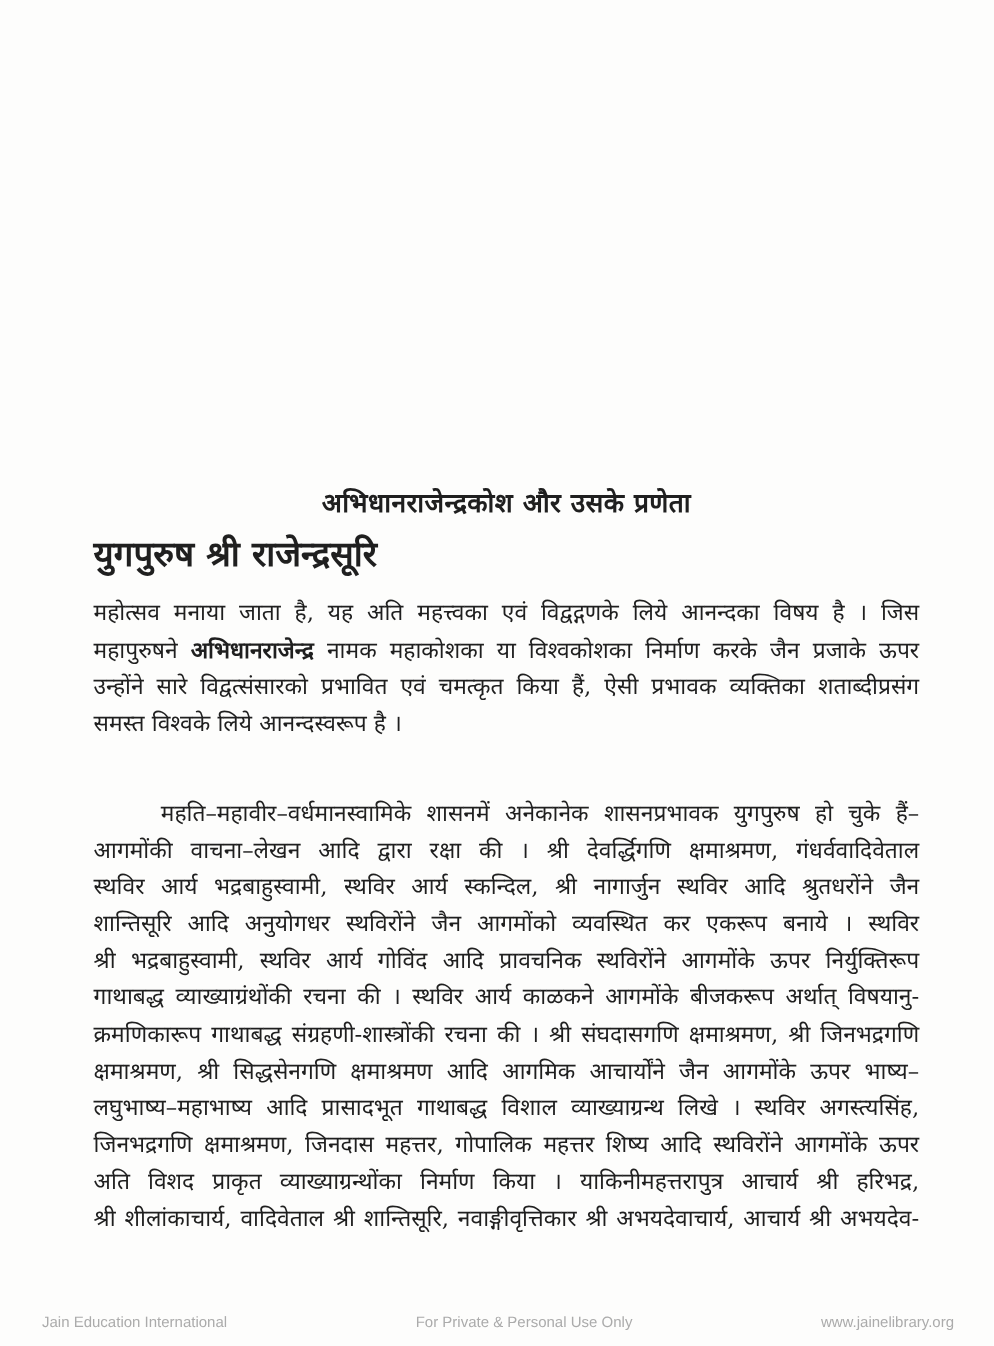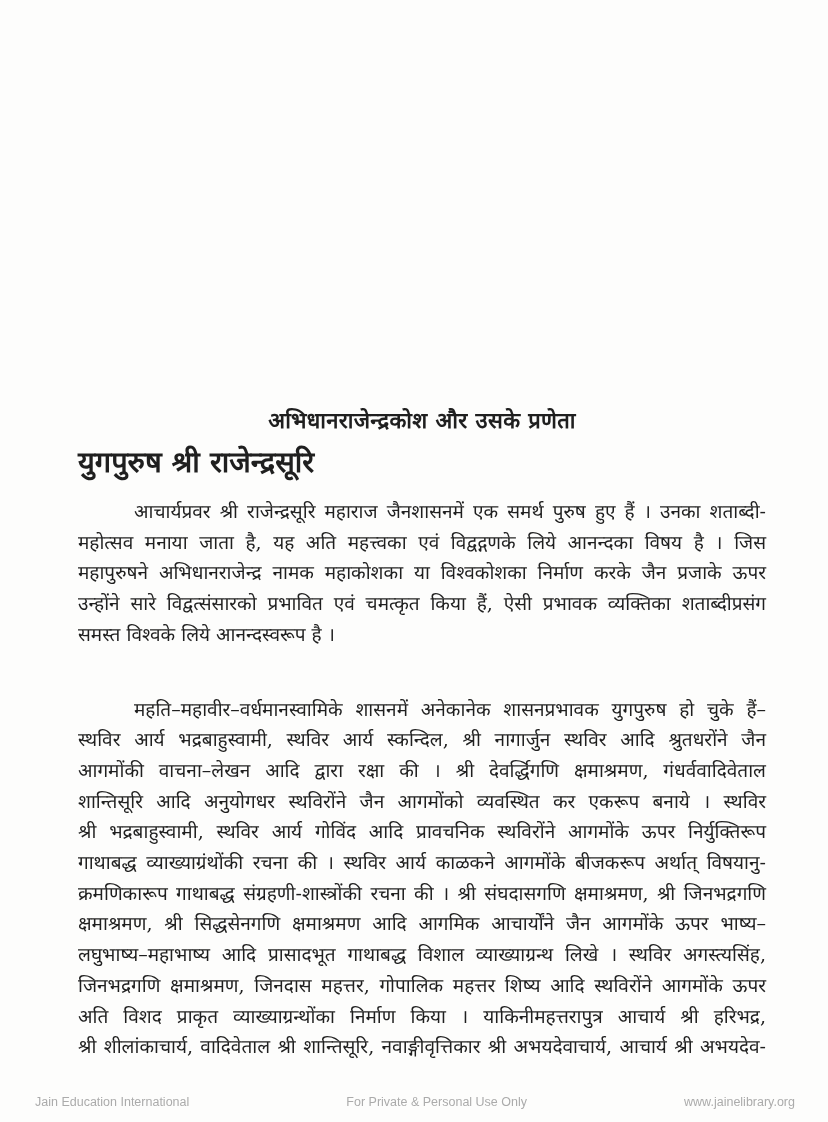--- a/index.html
+++ b/index.html
@@ -38,21 +38,21 @@
   .para-1 { margin-top: 12px; }
   .para-2 { margin-top: 19px; }
   .line {
     line-height: 30.7px;
     text-align: justify;
     text-align-last: justify;
   }
   .line.indent-first { padding-left: 56px; }
   .line.last-short { text-align-last: left; }
   .para-2 .line:first-child { padding-left: 56px; margin-top: 44px; }
-  .bold-term { font-weight: normal; margin-top: 41px; }
+  .bold-term { font-weight: bold; margin-top: 41px; }
   .footer {
     position: absolute;
     left: 0; right: 0; bottom: 13px;
     padding: 0 33px 0 35px;
     display: flex;
     justify-content: space-between;
     align-items: center;
     font-family: "Liberation Sans", "DejaVu Sans", sans-serif;
     font-size: 12.5px;
     color: #ababab;
@@ -63,31 +63,30 @@
 
 <div class="sheet">
 
   <div class="content">
 
     <div class="subtitle">अभिधानराजेन्द्रकोश और उसके प्रणेता</div>
 
     <div class="title">युगपुरुष श्री राजेन्द्रसूरि</div>
 
     <div class="para para-1">
-      <div class="line indent-first">आचार्यप्रवर श्री राजेन्द्रसूरि महाराज जैनशासनमें एक समर्थ पुरुष हुए हैं । उनका शताब्दी-</div>
       <div class="line">महोत्सव मनाया जाता है, यह अति महत्त्वका एवं विद्वद्गणके लिये आनन्दका विषय है । जिस</div>
       <div class="line"><span>महापुरुषने </span><span class="bold-term">अभिधानराजेन्द्र</span><span> नामक महाकोशका या विश्वकोशका निर्माण करके जैन प्रजाके ऊपर</span></div>
       <div class="line">उन्होंने सारे विद्वत्संसारको प्रभावित एवं चमत्कृत किया हैं, ऐसी प्रभावक व्यक्तिका शताब्दीप्रसंग</div>
       <div class="line last-short">समस्त विश्वके लिये आनन्दस्वरूप है ।</div>
     </div>
 
     <div class="para para-2">
         <div class="line">महति–महावीर–वर्धमानस्वामिके शासनमें अनेकानेक शासनप्रभावक युगपुरुष हो चुके हैं–</div>
+        <div class="line">आगमोंकी वाचना–लेखन आदि द्वारा रक्षा की । श्री देवर्द्धिगणि क्षमाश्रमण, गंधर्ववादिवेताल</div>
         <div class="line">स्थविर आर्य भद्रबाहुस्वामी, स्थविर आर्य स्कन्दिल, श्री नागार्जुन स्थविर आदि श्रुतधरोंने जैन</div>
-        <div class="line">आगमोंकी वाचना–लेखन आदि द्वारा रक्षा की । श्री देवर्द्धिगणि क्षमाश्रमण, गंधर्ववादिवेताल</div>
         <div class="line">शान्तिसूरि आदि अनुयोगधर स्थविरोंने जैन आगमोंको व्यवस्थित कर एकरूप बनाये । स्थविर</div>
         <div class="line">श्री भद्रबाहुस्वामी, स्थविर आर्य गोविंद आदि प्रावचनिक स्थविरोंने आगमोंके ऊपर निर्युक्तिरूप</div>
         <div class="line">गाथाबद्ध व्याख्याग्रंथोंकी रचना की । स्थविर आर्य काळकने आगमोंके बीजकरूप अर्थात् विषयानु-</div>
         <div class="line">क्रमणिकारूप गाथाबद्ध संग्रहणी-शास्त्रोंकी रचना की । श्री संघदासगणि क्षमाश्रमण, श्री जिनभद्रगणि</div>
         <div class="line">क्षमाश्रमण, श्री सिद्धसेनगणि क्षमाश्रमण आदि आगमिक आचार्योंने जैन आगमोंके ऊपर भाष्य–</div>
         <div class="line">लघुभाष्य–महाभाष्य आदि प्रासादभूत गाथाबद्ध विशाल व्याख्याग्रन्थ लिखे । स्थविर अगस्त्यसिंह,</div>
         <div class="line">जिनभद्रगणि क्षमाश्रमण, जिनदास महत्तर, गोपालिक महत्तर शिष्य आदि स्थविरोंने आगमोंके ऊपर</div>
         <div class="line">अति विशद प्राकृत व्याख्याग्रन्थोंका निर्माण किया । याकिनीमहत्तरापुत्र आचार्य श्री हरिभद्र,</div>
         <div class="line">श्री शीलांकाचार्य, वादिवेताल श्री शान्तिसूरि, नवाङ्गीवृत्तिकार श्री अभयदेवाचार्य, आचार्य श्री अभयदेव-</div>
       </div>

